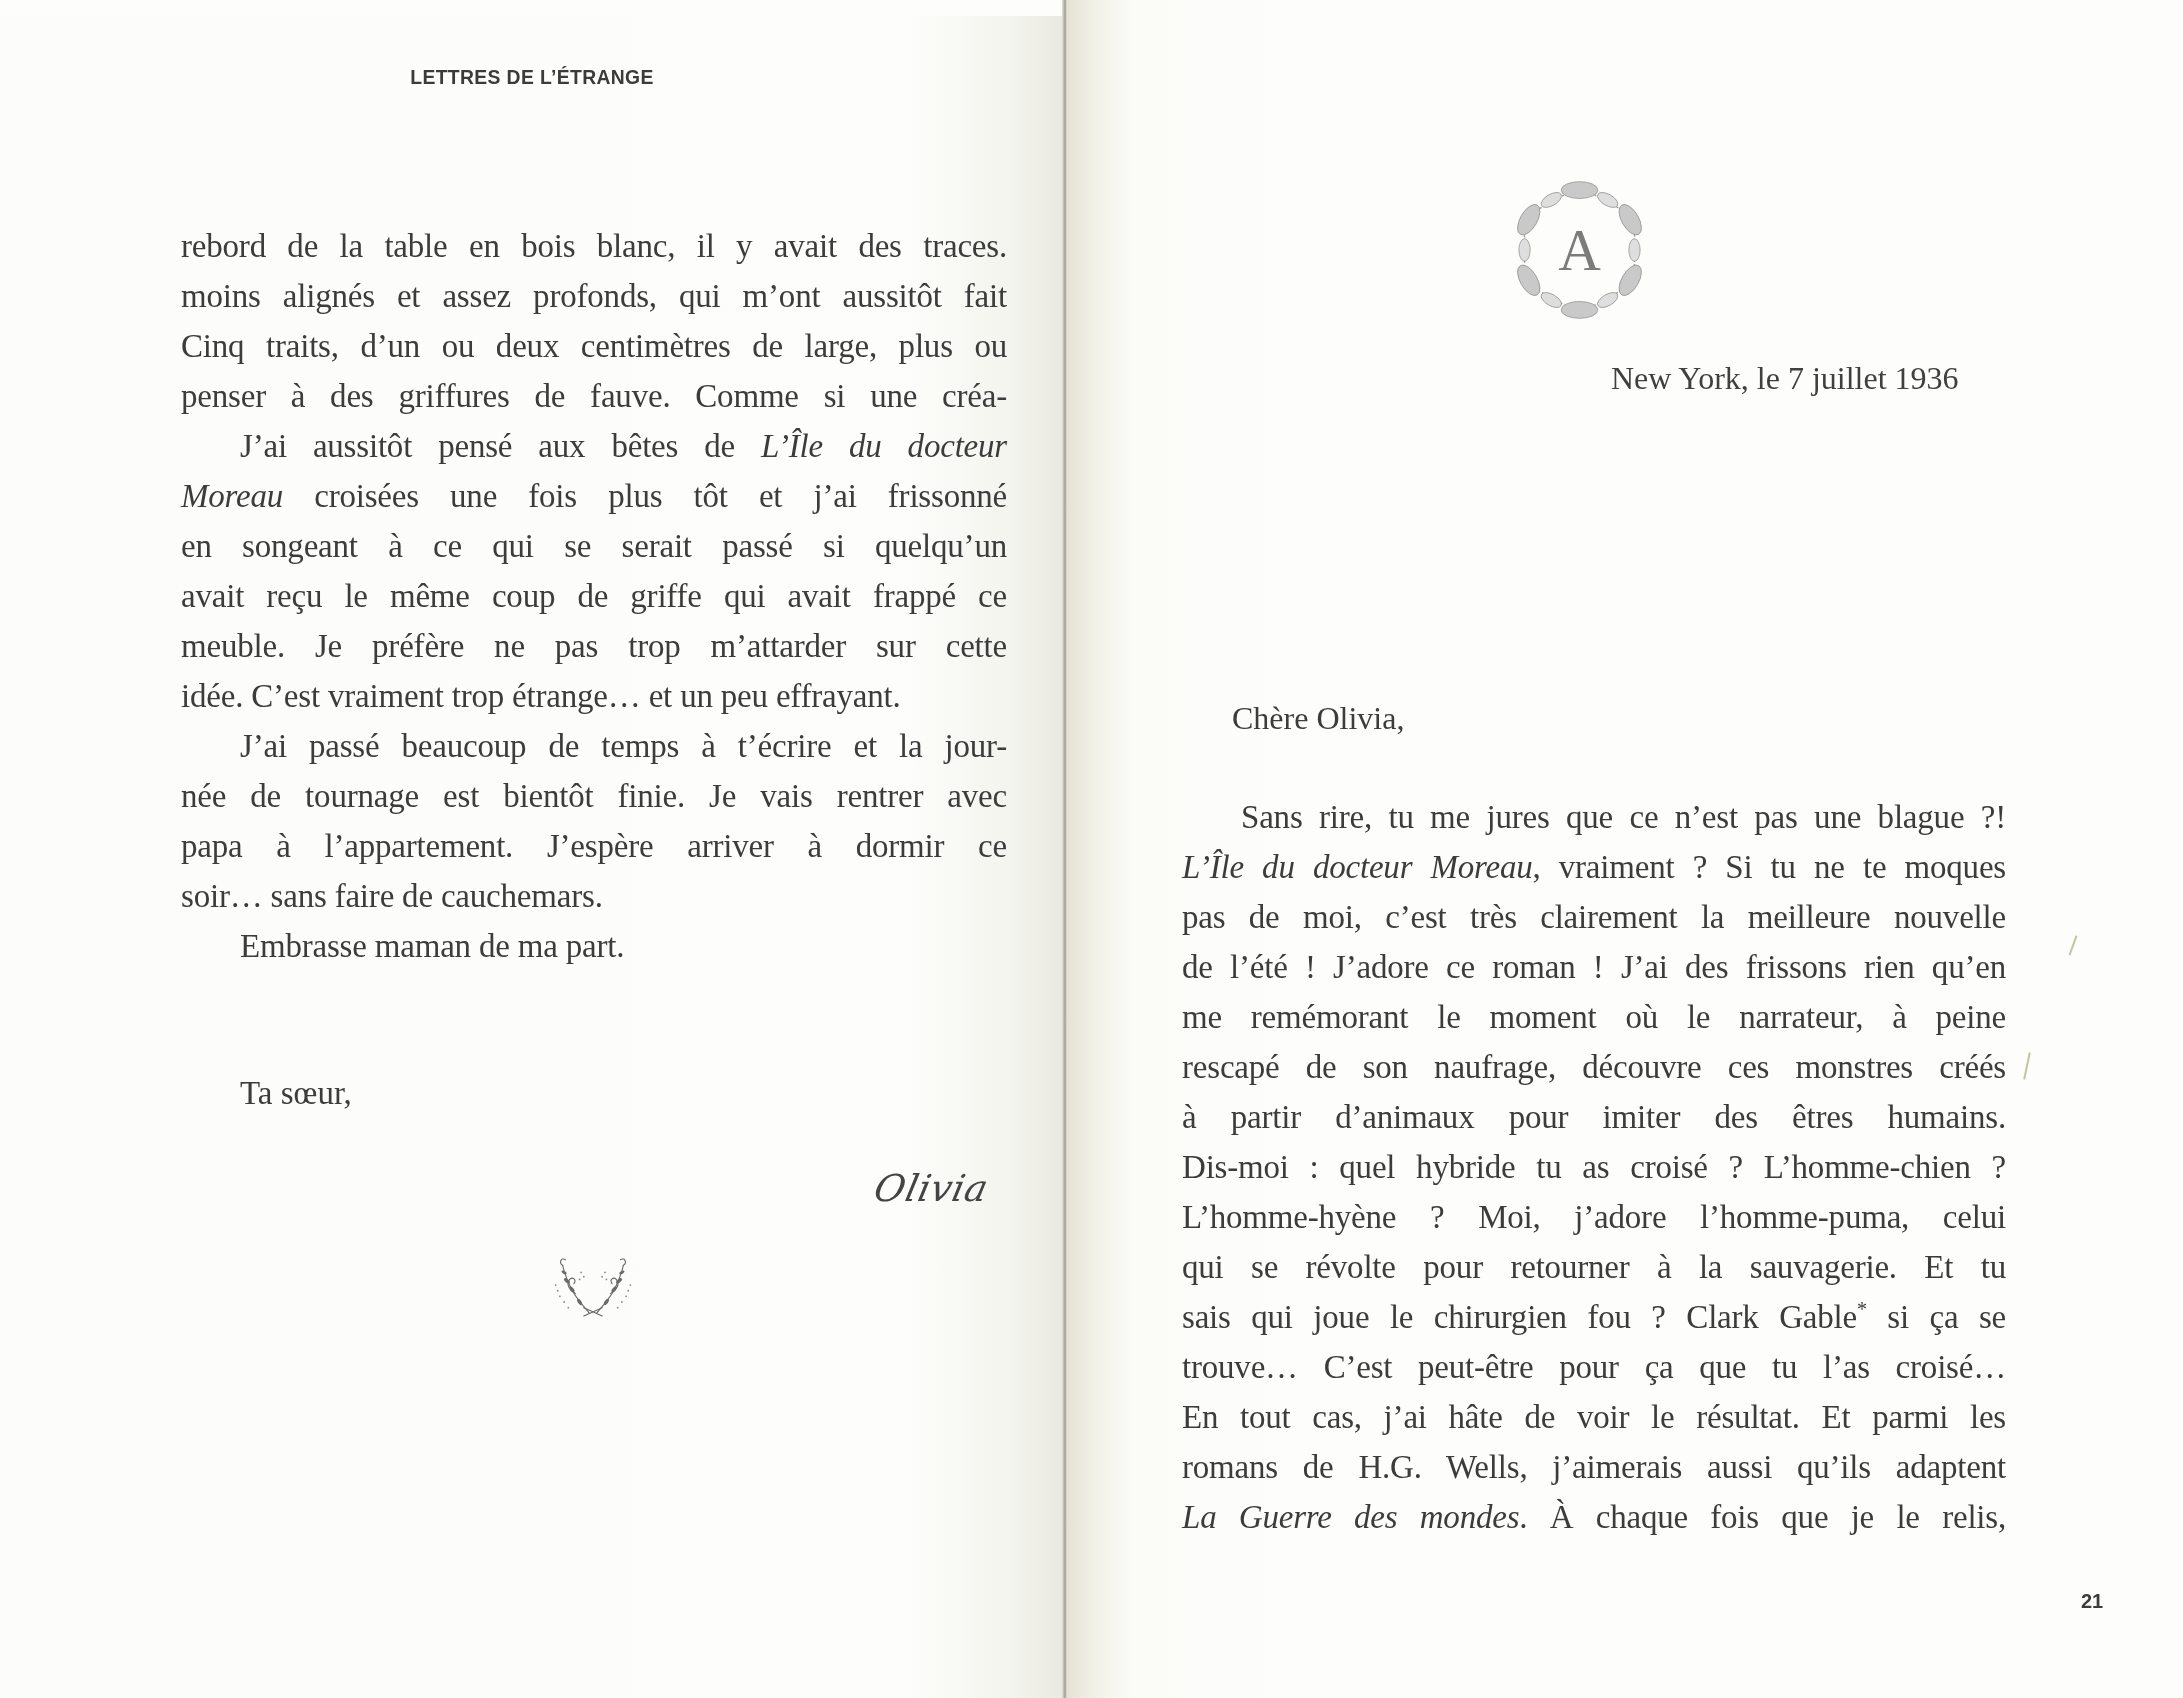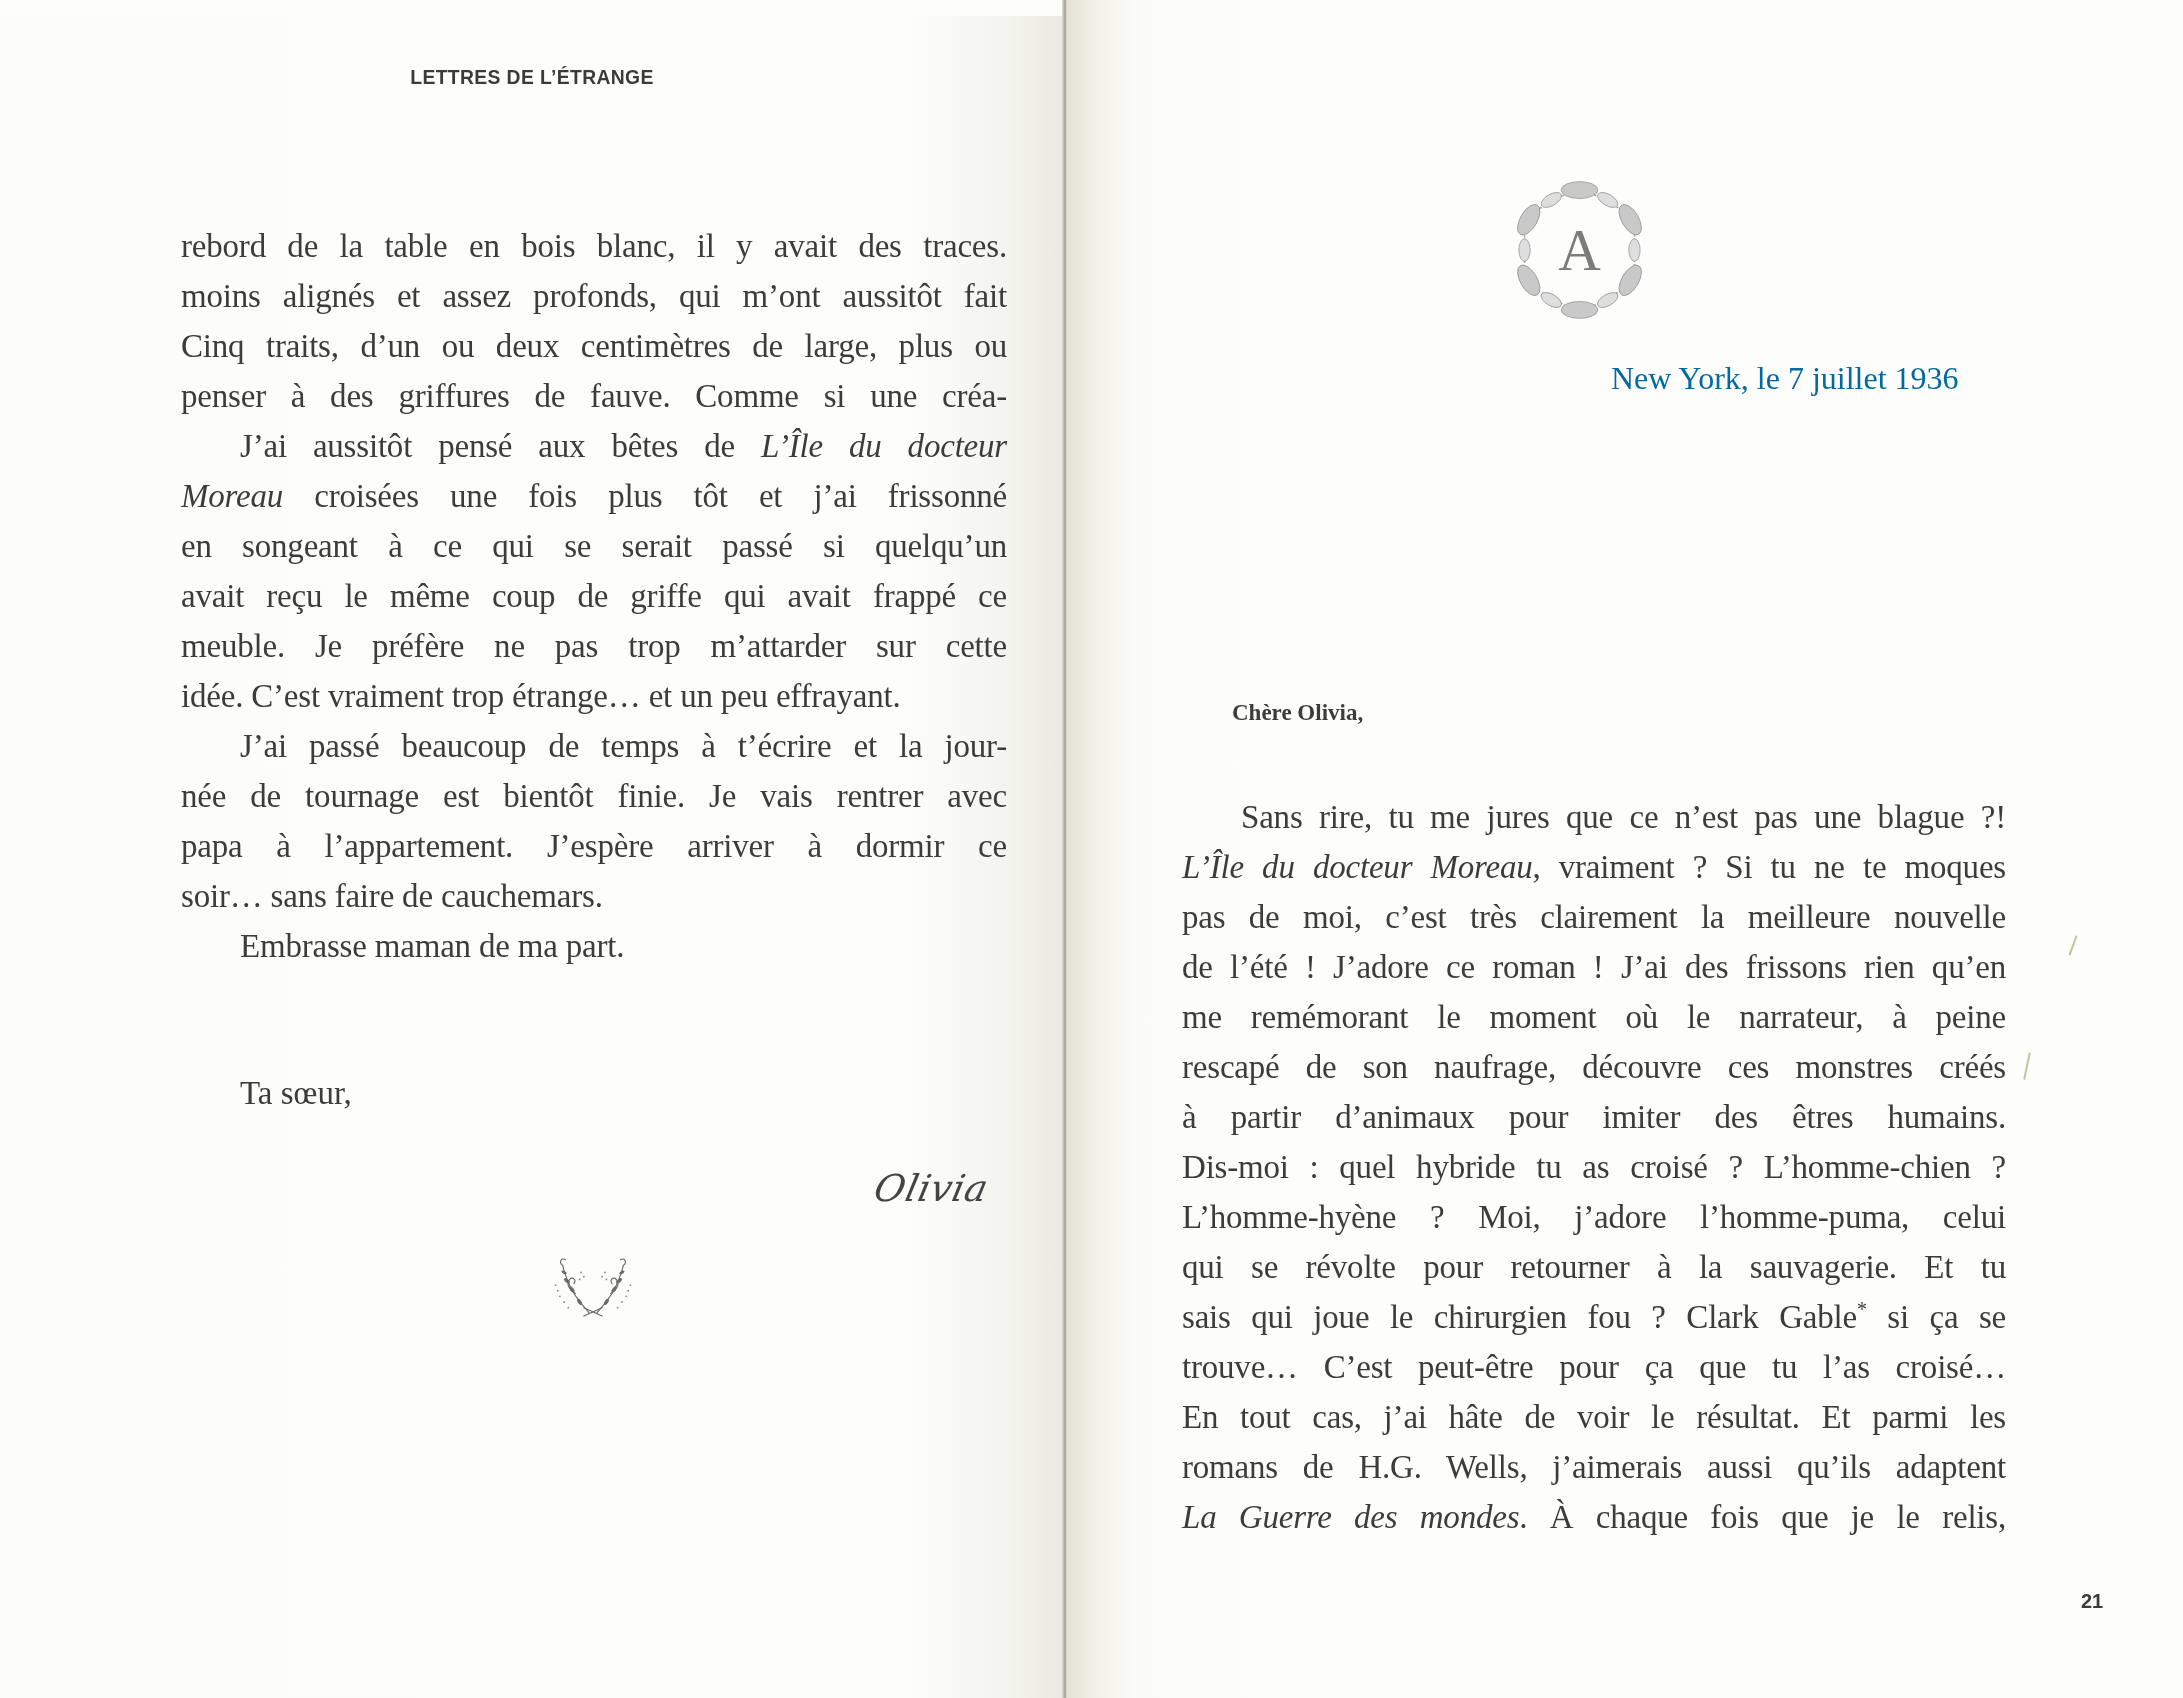--- a/index.html
+++ b/index.html
@@ -130,30 +130,29 @@
       justify-content: center;
       font-size: 59px;
       color: #7c7c7c;
       font-family: "Liberation Serif", serif;
     }
     .dateline {
       position: absolute;
       left: 1611px;
       top: 360px;
       font-size: 32px;
-      color: #0369a1;
+      color: #404040;
       white-space: nowrap;
     }
     .salutation {
       position: absolute;
       left: 1232px;
       top: 700px;
-      font-size: 23px;
+      font-size: 32px;
       color: #3c3c3c;
-      font-weight: bold;
     }
     .right-body {
       left: 1182px;
       top: 792px;
       width: 824px;
     }
     em.title {
       font-style: italic;
     }
     .footnote-mark {

